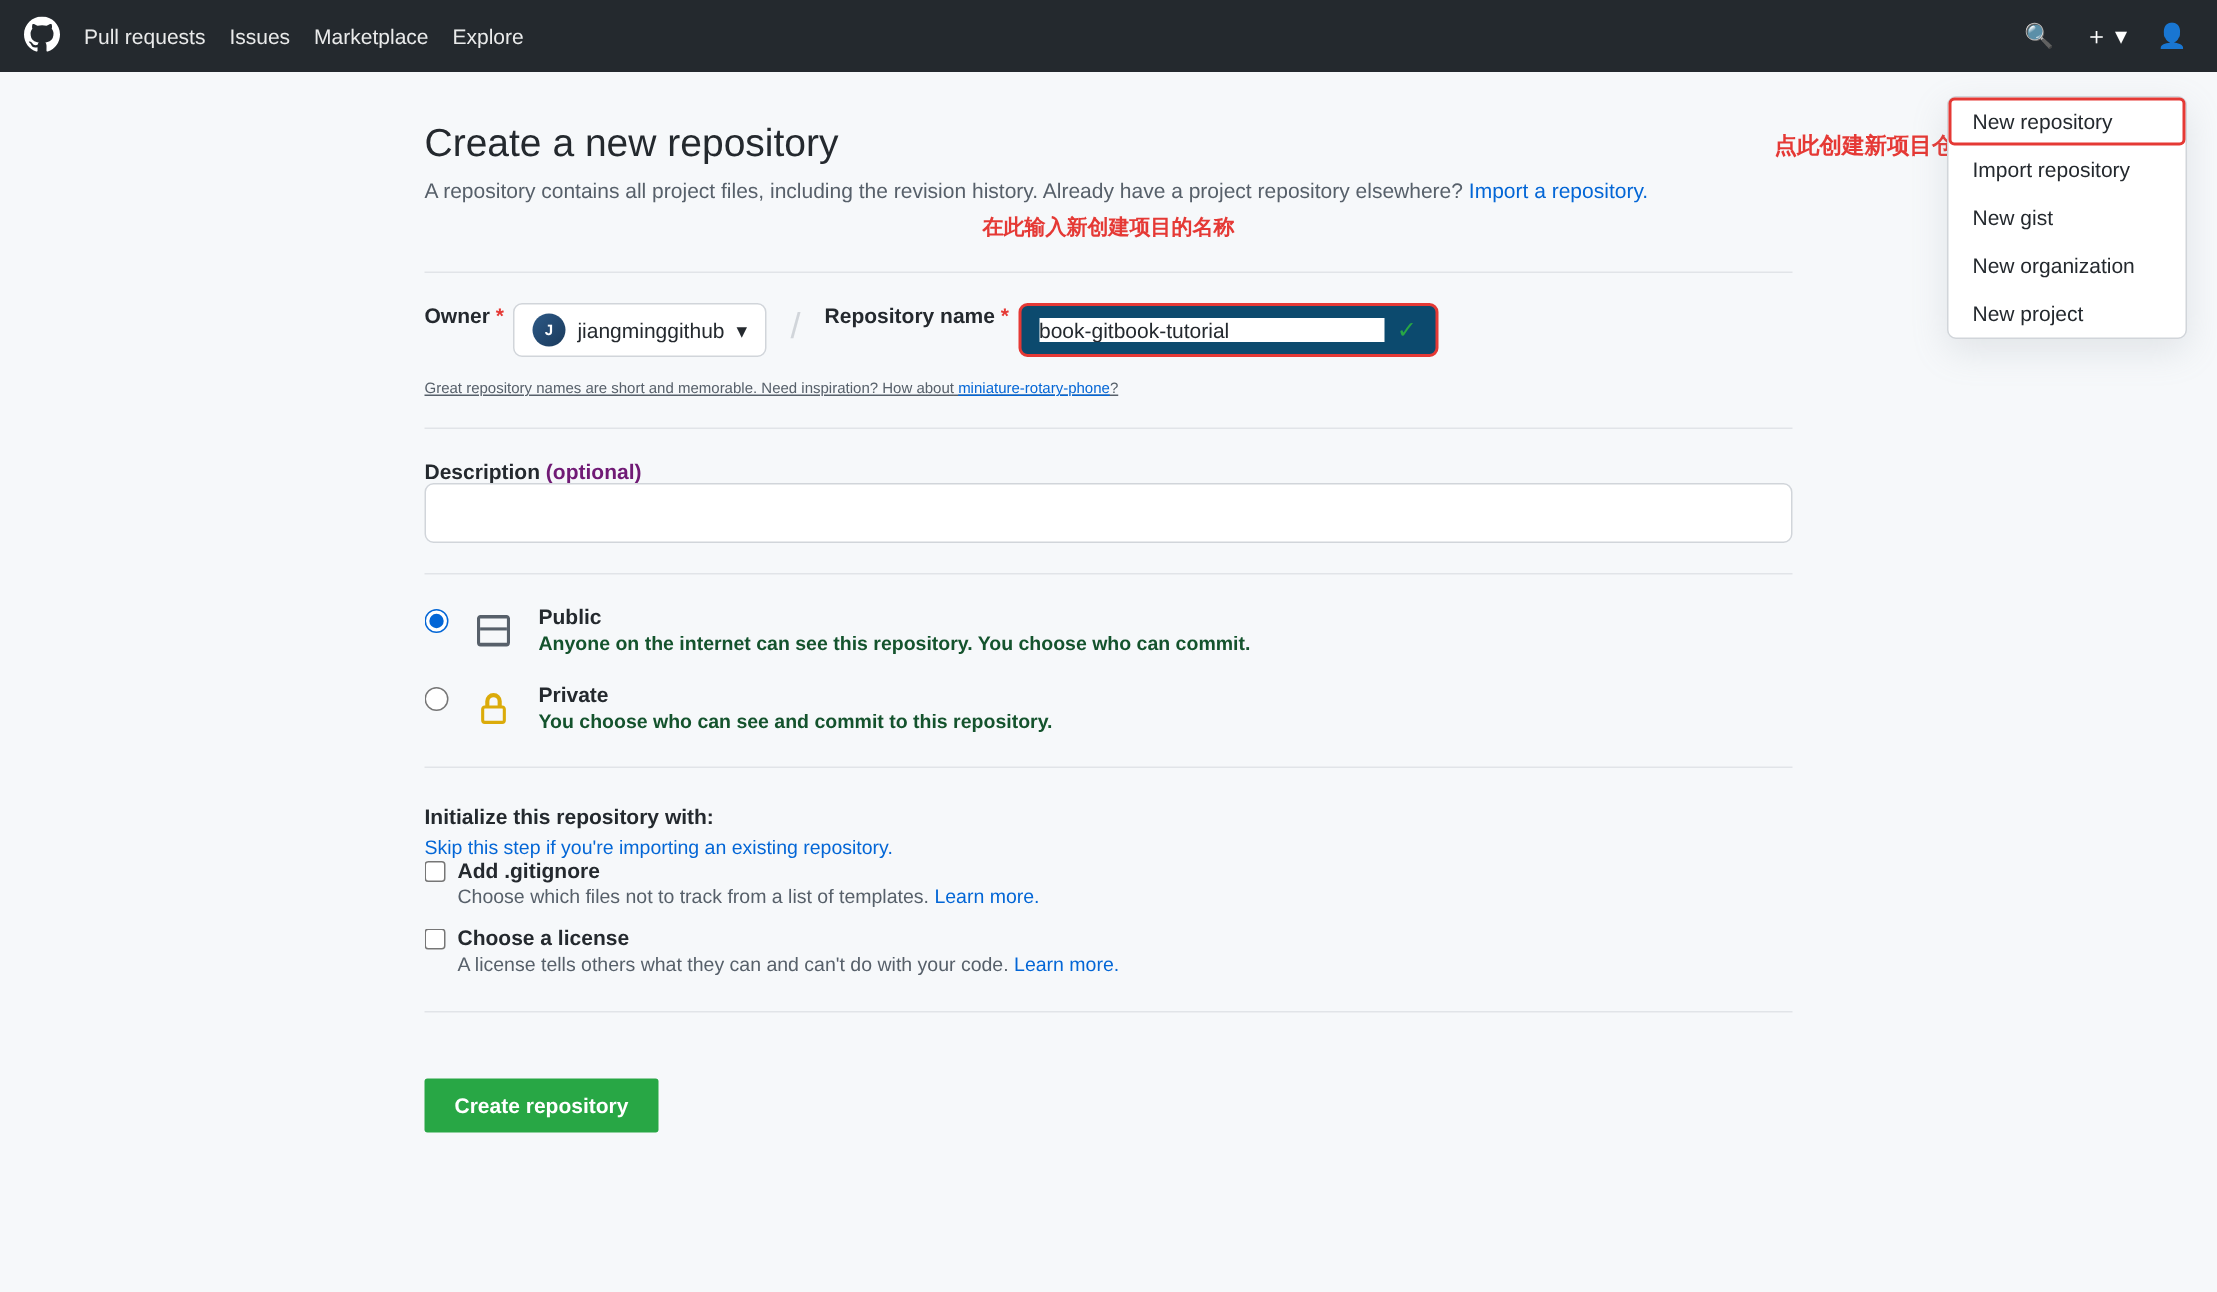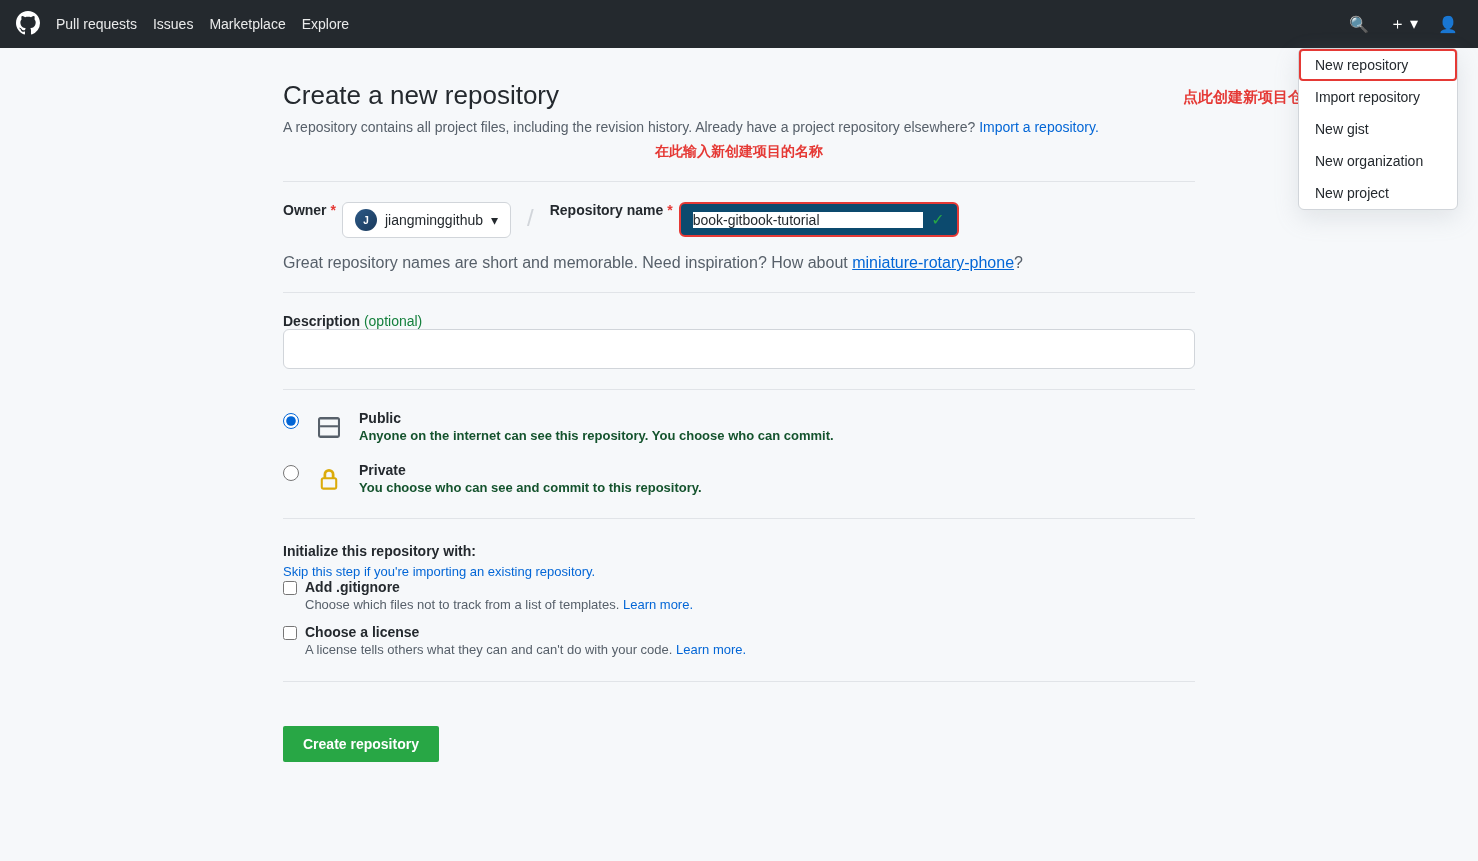--- a/index.html
+++ b/index.html
@@ -42,21 +42,21 @@
       font-size: 16px;
       display: flex;
       align-items: center;
       gap: 4px;
       padding: 4px;
     }
 
     
     .dropdown-container {
       position: absolute;
-      top: 48px;
+      top: 64px;
       right: 20px;
       background: #fff;
       border: 1px solid #d1d5da;
       border-radius: 6px;
       box-shadow: 0 8px 24px rgba(140,149,159,0.2);
       z-index: 100;
       min-width: 160px;
     }
     .dropdown-item {
       display: block;
@@ -174,22 +174,23 @@
       border: none;
       outline: none;
       font-size: 14px;
       color: #24292e;
       flex: 1;
     }
     .check-icon { color: #28a745; font-size: 16px; }
 
     .suggestion-text {
       color: #57606a;
-      font-size: 16px;
+      font-size: 10px;
       margin-top: 4px;
+      text-decoration: underline;
     }
     .suggestion-name { color: #0366d6; font-weight: 500; }
 
     
     .description-section { margin-bottom: 20px; }
     .description-input {
       width: 100%;
       border: 1px solid #d1d5da;
       border-radius: 6px;
       padding: 8px 12px;
@@ -344,21 +345,21 @@
   <p class="suggestion-text">
     <span>Great repository names are short and memorable. Need inspiration? How about</span>
     <a href="#" class="suggestion-name">miniature-rotary-phone</a><span>?</span>
   </p>
 
   <hr class="divider">
 
   
   <div class="description-section">
     <label class="form-label">
-      <span>Description</span> <span style="font-weight:400;color:#15803d;">(optional)</span>
+      <span>Description</span> <span style="font-weight:700;color:#701a75;">(optional)</span>
     </label>
     <input class="description-input" type="text" style="">
   </div>
 
   <hr class="divider">
 
   
   <div class="visibility-section">
 
     <label class="radio-option">

